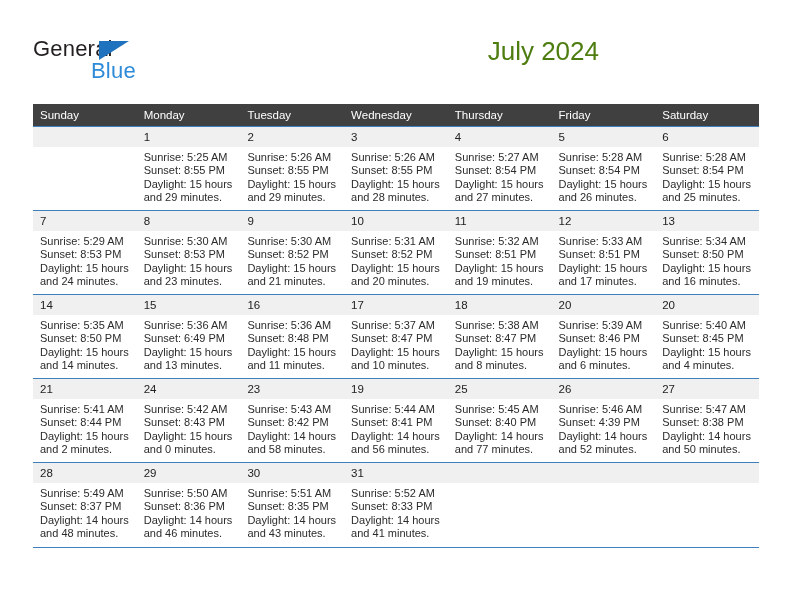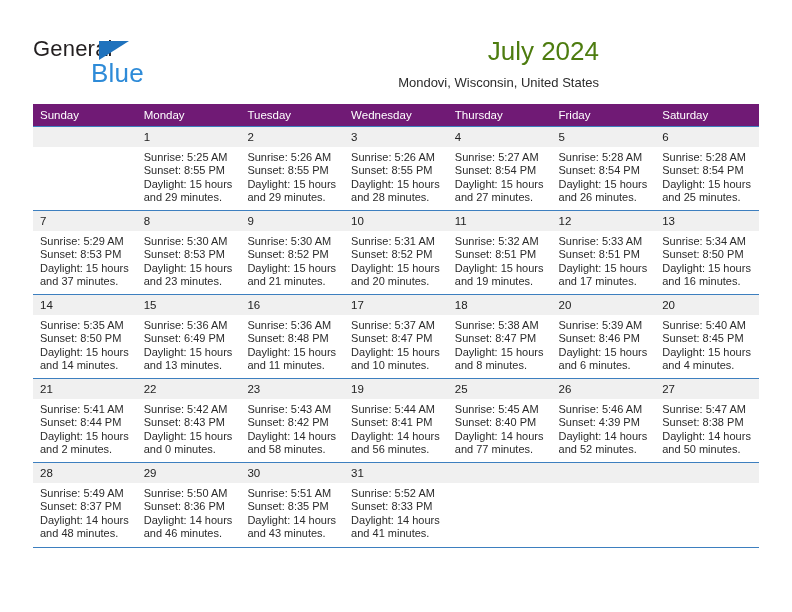--- a/index.html
+++ b/index.html
@@ -50,21 +50,21 @@
     top: 5px;
     width: 0;
     height: 0;
     border-left: 30px solid #1f72bd;
     border-bottom: 19px solid transparent;
   }
   .logo-blue {
     position: absolute;
     left: 58px;
     top: 22px;
-    font-size: 26px;
+    font-size: 22px;
     color: #2e8bd8;
     letter-spacing: 0.2px;
   }
   .title {
     position: absolute;
     right: 39px;
     top: 36px;
     font-size: 26px;
     color: #4d7c0f;
     text-align: right;
@@ -86,21 +86,21 @@
     left: 33px;
     top: 104px;
     width: 726px;
   }
   table.cal {
     border-collapse: collapse;
     width: 726px;
     table-layout: fixed;
   }
   table.cal th {
-    background: #701a75;
+    background: #404040;
     color: #ffffff;
     font-size: 11.5px;
     font-weight: normal;
     text-align: left;
     padding: 5px 0 5px 7px;
     height: 10px;
     border: none;
   }
   td.day {
     vertical-align: top;
@@ -146,21 +146,20 @@
 
 <div class="page">
 
   <div class="header">
     <div class="logo">
       <span class="logo-general">General</span>
       <span class="logo-triangle"></span>
       <span class="logo-blue">Blue</span>
     </div>
     <div class="title">July 2024</div>
-    <div class="subtitle">Mondovi, Wisconsin, United States</div>
   </div>
 
   <div class="calendar">
     <table class="cal">
       <thead>
         <tr>
           <th>Sunday</th>
           <th>Monday</th>
           <th>Tuesday</th>
           <th>Wednesday</th>
@@ -235,21 +234,21 @@
               </div>
             </td>
           </tr>
           <tr>
             <td class="day">
               <div class="daynum">7</div>
               <div class="info">
                 <div>Sunrise: 5:29 AM</div>
                 <div>Sunset: 8:53 PM</div>
                 <div>Daylight: 15 hours</div>
-                <div>and 37 minutes.</div>
+                <div>and 24 minutes.</div>
               </div>
             </td>
             <td class="day">
               <div class="daynum">8</div>
               <div class="info">
                 <div>Sunrise: 5:30 AM</div>
                 <div>Sunset: 8:53 PM</div>
                 <div>Daylight: 15 hours</div>
                 <div>and 23 minutes.</div>
               </div>
@@ -369,21 +368,21 @@
             <td class="day">
               <div class="daynum">21</div>
               <div class="info">
                 <div>Sunrise: 5:41 AM</div>
                 <div>Sunset: 8:44 PM</div>
                 <div>Daylight: 15 hours</div>
                 <div>and 2 minutes.</div>
               </div>
             </td>
             <td class="day">
-              <div class="daynum">22</div>
+              <div class="daynum">24</div>
               <div class="info">
                 <div>Sunrise: 5:42 AM</div>
                 <div>Sunset: 8:43 PM</div>
                 <div>Daylight: 15 hours</div>
                 <div>and 0 minutes.</div>
               </div>
             </td>
             <td class="day">
               <div class="daynum">23</div>
               <div class="info">

